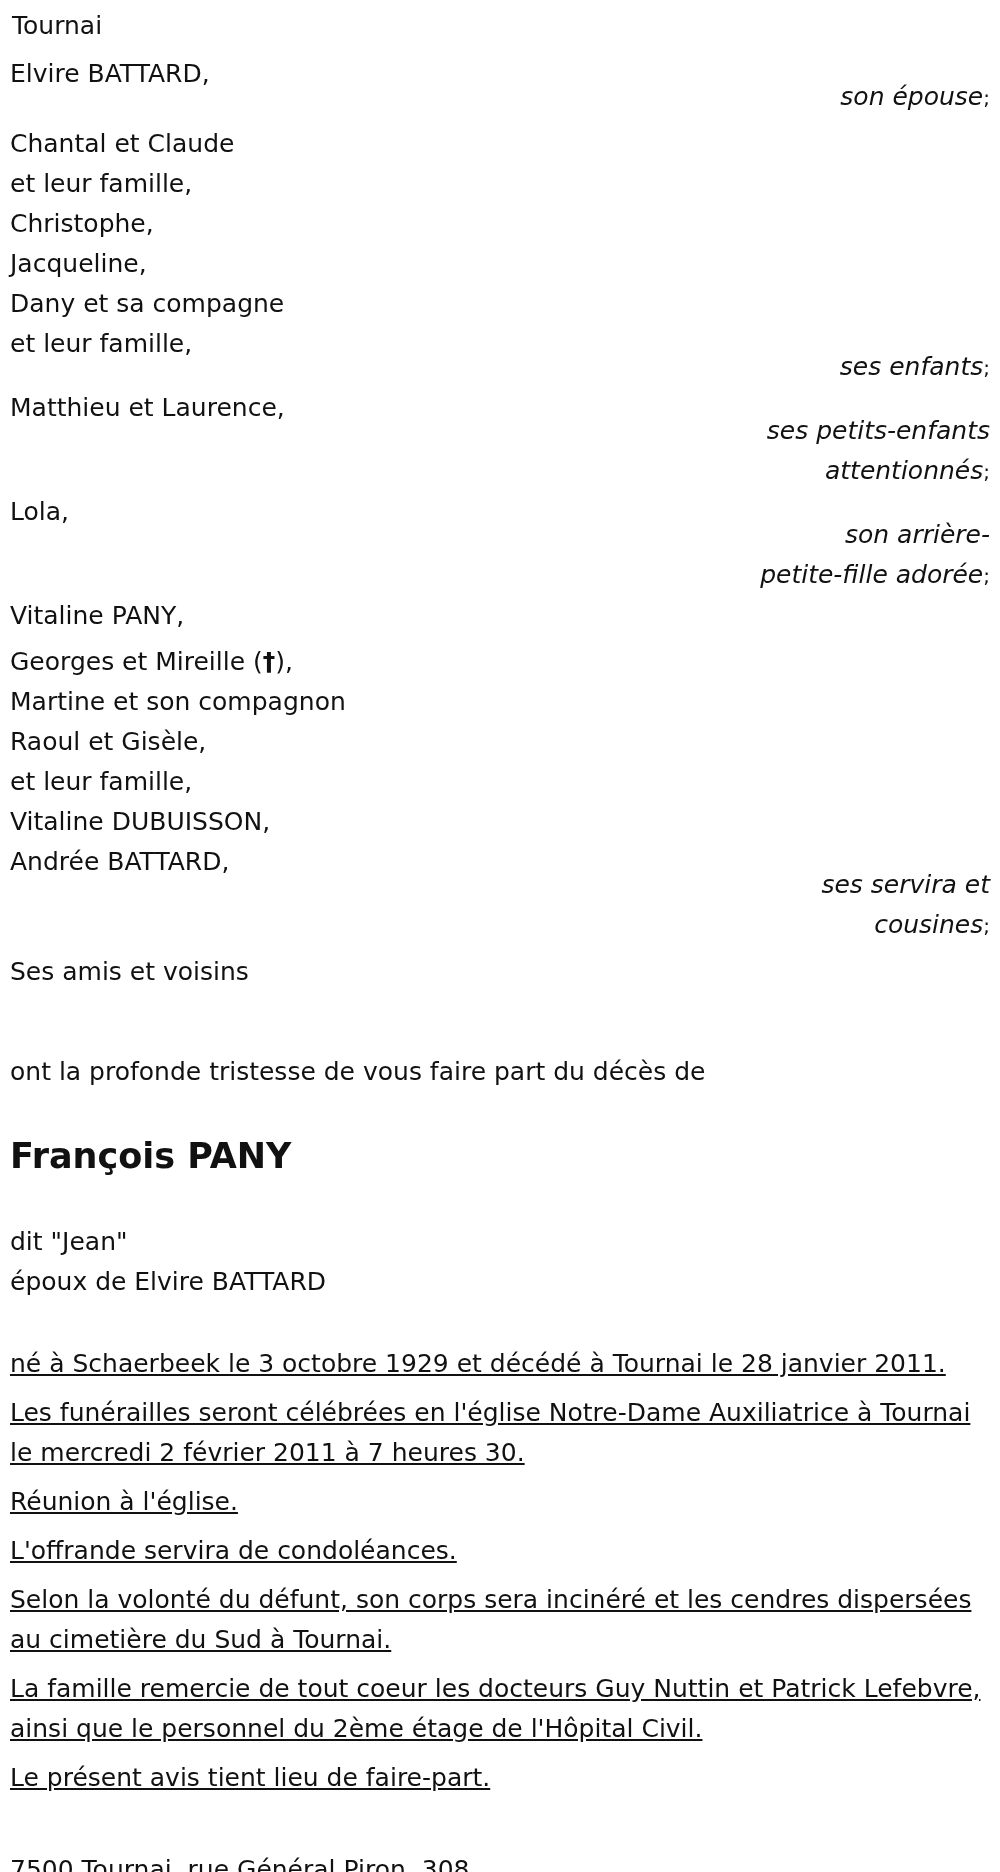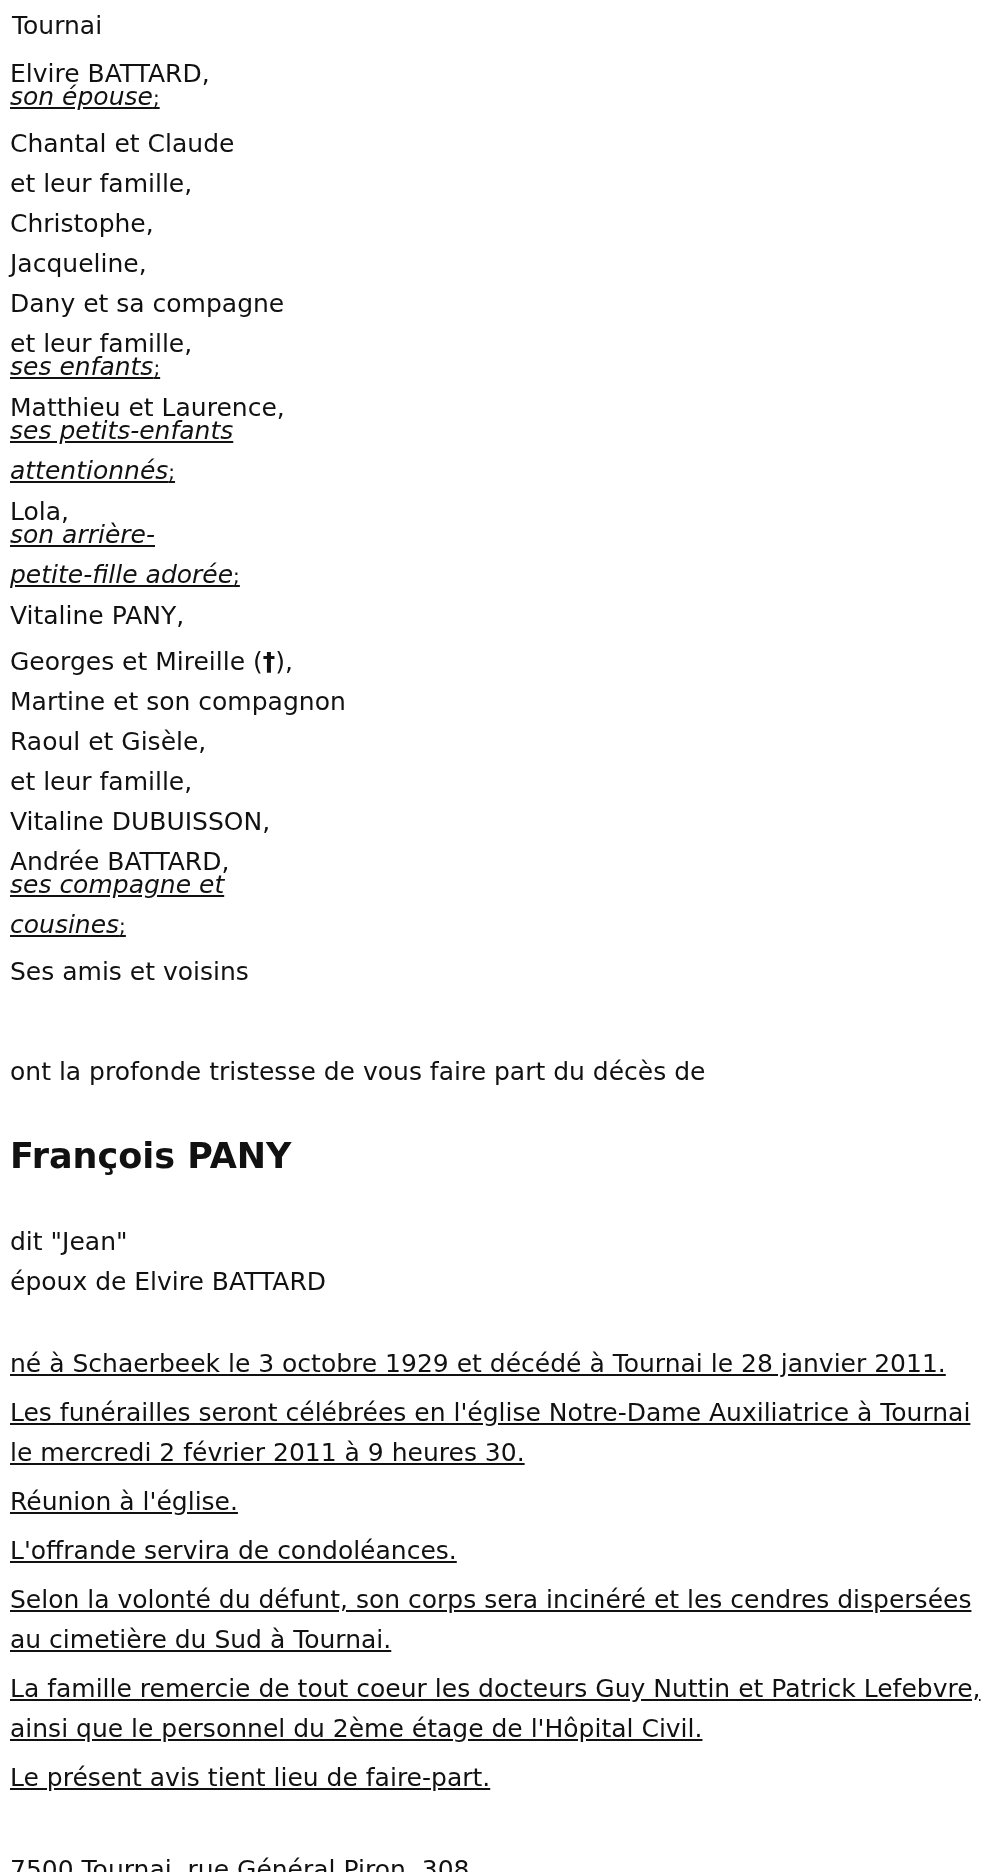--- a/index.html
+++ b/index.html
@@ -28,24 +28,23 @@
     margin: 0;
   }
   .names {
     margin: 0;
   }
   .names .line {
     display: block;
   }
   .relation {
     margin: -17px 0 0 0;
-    text-align: left;
+    text-align: right;
     font-style: italic;
     display: block;
-    text-decoration: underline;
   }
   .relation .line {
     display: block;
   }
   .relation .semi {
     font-style: normal;
     font-size: 20px;
   }
   .group.spaced { margin-top: 6px; }
   .friends {
@@ -137,39 +136,39 @@
   <div class="group spaced">
     <div class="names">
       <span class="line"><span>Georges et Mireille (</span><span class="cross">†</span><span>),</span></span>
       <span class="line">Martine et son compagnon</span>
       <span class="line">Raoul et Gisèle,</span>
       <span class="line">et leur famille,</span>
       <span class="line">Vitaline DUBUISSON,</span>
       <span class="line">Andrée BATTARD,</span>
     </div>
     <div class="relation">
-      <span class="line">ses compagne et</span>
+      <span class="line">ses servira et</span>
       <span class="line"><span>cousines</span><span class="semi">;</span></span>
     </div>
   </div>
 
   <div class="friends">Ses amis et voisins</div>
 
   <div class="announce">ont la profonde tristesse de vous faire part du décès de</div>
 
   <div class="deceased-name">François PANY</div>
 
   <div class="aka">
     <span class="line">dit "Jean"</span>
     <span class="line">époux de Elvire BATTARD</span>
   </div>
 
   <div class="details">
     <p>né à Schaerbeek le 3 octobre 1929 et décédé à Tournai le 28 janvier 2011.</p>
-    <p>Les funérailles seront célébrées en l'église Notre-Dame Auxiliatrice à Tournai le mercredi 2 février 2011 à 9 heures 30.</p>
+    <p>Les funérailles seront célébrées en l'église Notre-Dame Auxiliatrice à Tournai le mercredi 2 février 2011 à 7 heures 30.</p>
     <p>Réunion à l'église.</p>
     <p>L'offrande servira de condoléances.</p>
     <p>Selon la volonté du défunt, son corps sera incinéré et les cendres dispersées au cimetière du Sud à Tournai.</p>
     <p>La famille remercie de tout coeur les docteurs Guy Nuttin et Patrick Lefebvre, ainsi que le personnel du 2ème étage de l'Hôpital Civil.</p>
     <p>Le présent avis tient lieu de faire-part.</p>
   </div>
 
   <div class="address">7500 Tournai, rue Général Piron, 308.</div>
 
 </div>

